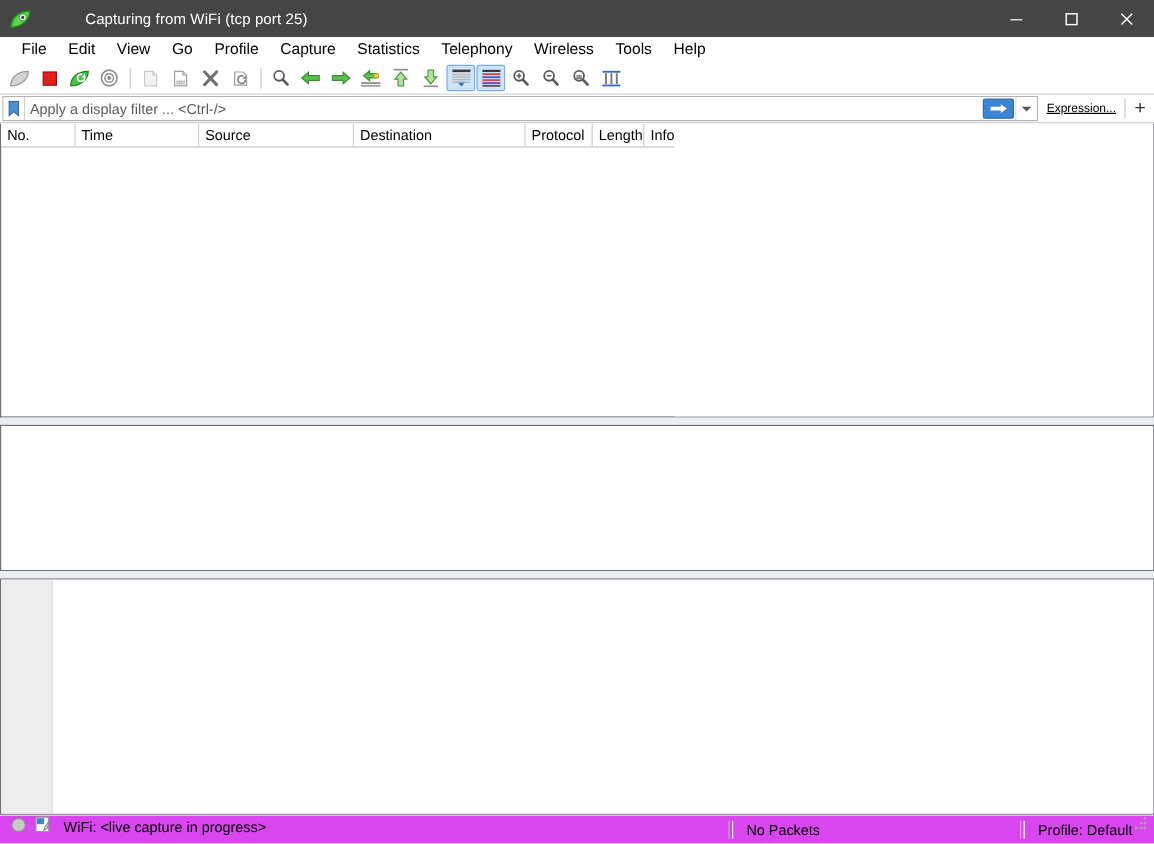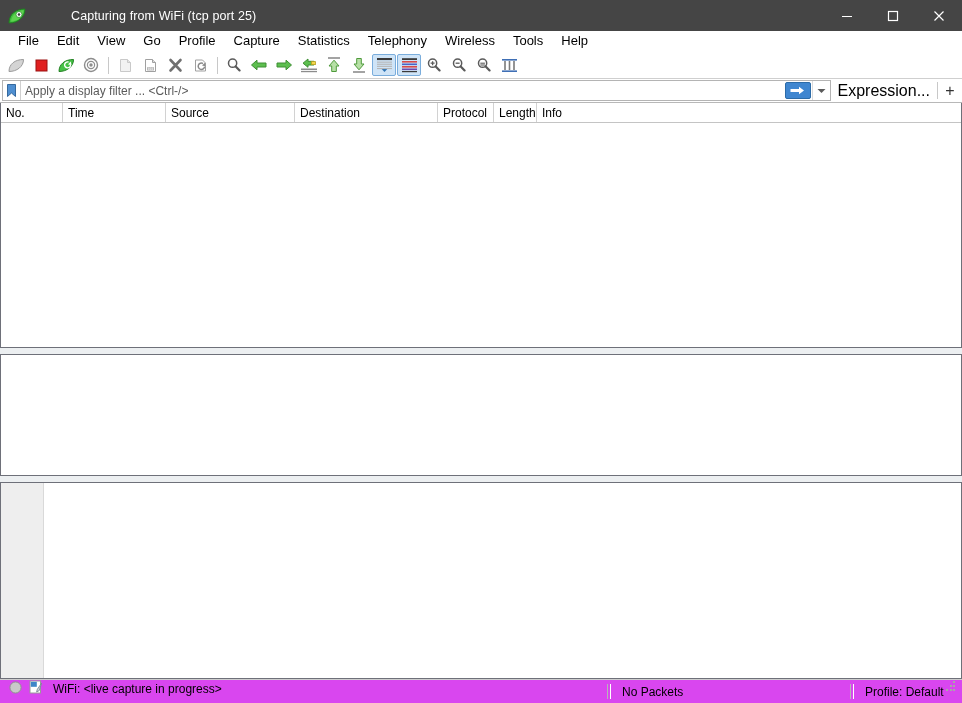--- a/index.html
+++ b/index.html
@@ -41,26 +41,26 @@
                  border-right:1px solid #d0d0d0;background:#fff;flex:0 0 auto;}
   .filter-input{flex:1 1 auto;border:none;outline:none;font-family:"Liberation Sans",sans-serif;font-size:12px;
                 padding:0 4px;color:#be185d;background:#fff;}
   .filter-input::placeholder{color:#5b5b5b;opacity:1;}
   .apply-btn{width:28px;display:flex;align-items:center;justify-content:center;flex:0 0 auto;
              background:#fff;}
   .apply-box{width:24px;height:15px;background:#3f86d0;border:1px solid #2c6ba8;border-radius:2px;
              display:flex;align-items:center;justify-content:center;}
   .drop-btn{width:17px;display:flex;align-items:center;justify-content:center;flex:0 0 auto;background:#fff;
             border-left:1px solid #dcdcdc;}
-  .expr{display:flex;align-items:center;padding:0 7px;font-size:16px;white-space:nowrap;flex:0 0 auto;}
+  .expr{display:flex;align-items:center;padding:0 7px;font-size:10px;white-space:nowrap;flex:0 0 auto;text-decoration:underline;}
   .fsep{width:1px;background:#c8c8c8;margin:3px 0;flex:0 0 auto;}
   .plus{width:24px;display:flex;align-items:center;justify-content:center;font-size:16px;color:#333;flex:0 0 auto;}
 
   
-  .pane-list{flex:0 0 auto;height:245px;display:flex;flex-direction:column;background:#fff;
+  .pane-list{flex:0 0 auto;height:245px;display:flex;background:#fff;
              border:1px solid #6e7079;border-top:none;box-sizing:border-box;margin:0;}
   .colhead{height:19px;background:#ffffff;display:flex;align-items:stretch;border-bottom:1px solid #c4c4c4;
            flex:0 0 auto;}
   .col{display:flex;align-items:center;padding-left:5px;font-size:12px;color:#000;
        border-right:1px solid #d2d2d2;box-sizing:border-box;overflow:hidden;white-space:nowrap;}
   .list-body{flex:1 1 auto;background:#ffffff;}
 
   .splitter{height:6px;background:#eceff1;flex:0 0 auto;}
 
   .pane-detail{flex:0 0 auto;height:122px;background:#ffffff;border:1px solid #6e7079;box-sizing:border-box;}

